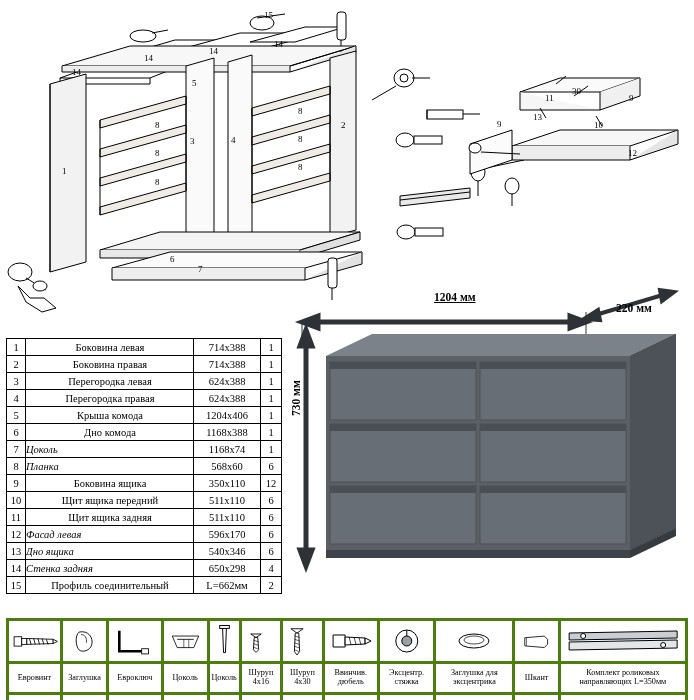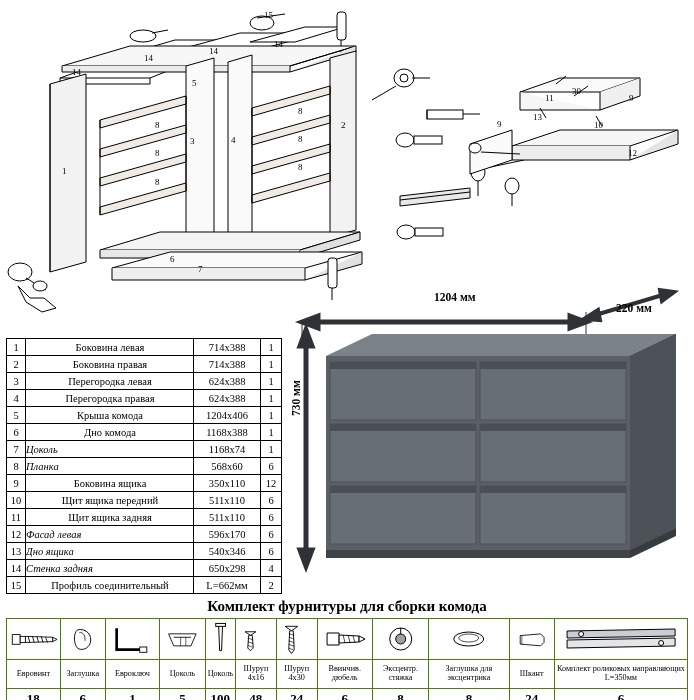--- a/index.html
+++ b/index.html
@@ -16,28 +16,28 @@
   .parts-table td.num{width:14px;text-align:center;}
   .parts-table td.nm{text-align:center;padding-left:3px;}
   .parts-table td.nm.center{text-align:left;padding-left:0;font-style:italic;}
   .parts-table td.dim{width:62px;text-align:center;font-family:Liberation Serif, serif;}
   .parts-table td.qty{width:16px;text-align:center;}
 
   
   .product{position:absolute;left:286px;top:286px;width:404px;height:300px;}
   .product svg{position:absolute;left:0;top:0;}
   .dimlabel{position:absolute;font-weight:bold;font-size:11.5px;font-family:"Liberation Serif",serif;}
-  #dim-w{left:148px;top:5px;}
+  #dim-w{left:148px;top:5px;text-decoration:underline;}
   #dim-d{left:330px;top:16px;}
   #dim-h{left:4px;top:130px;transform:rotate(-90deg);transform-origin:left top;}
 
   
   .hw-title{position:absolute;left:0;top:598px;width:694px;text-align:center;font-size:15px;font-weight:bold;}
   .hw-table{position:absolute;left:6px;top:618px;width:682px;border-collapse:collapse;font-size:8.2px;text-align:center;}
-  .hw-table td{border:1px solid #4d7c0f;vertical-align:middle;}
+  .hw-table td{border:3px solid #4d7c0f;vertical-align:middle;}
   .hw-table tr.icons td{height:40px;padding:0;}
   .hw-table tr.names td{height:26px;padding:1px 1px;line-height:8.6px;}
   .hw-table tr.counts td{height:18px;font-size:13px;font-weight:bold;}
   .hw-icon{width:100%;height:40px;display:block;}
 </style>
 </head>
 <body>
 
 <div class="page">
 
@@ -343,21 +343,20 @@
 
         <rect x="40" y="264" width="304" height="8" fill="#3f444a"></rect>
         <polygon points="344,264 390,242 390,250 344,272" fill="#363b40"></polygon>
       </g>
     </svg>
     <div class="dimlabel" id="dim-w">1204 мм</div>
     <div class="dimlabel" id="dim-d">220 мм</div>
     <div class="dimlabel" id="dim-h">730 мм</div>
   </div>
 
-  <div class="hw-title">Комплект фурнитуры для сборки комода</div>
 
   <table class="hw-table">
     <tbody>
       <tr class="icons">
         <td>
           <svg class="hw-icon" viewBox="0 0 60 40">
             <g fill="#fff" stroke="#000" stroke-width="1">
               <rect x="6" y="15" width="9" height="11"></rect>
               <rect x="15" y="17" width="6" height="7"></rect>
               <path d="M21 17 L52 18 L52 23 L21 24 Z"></path>

